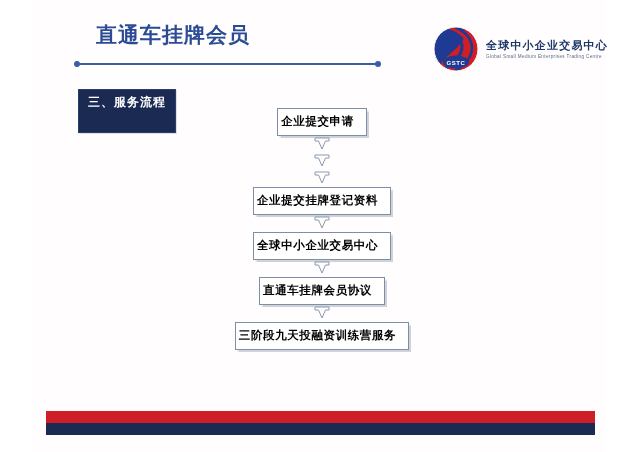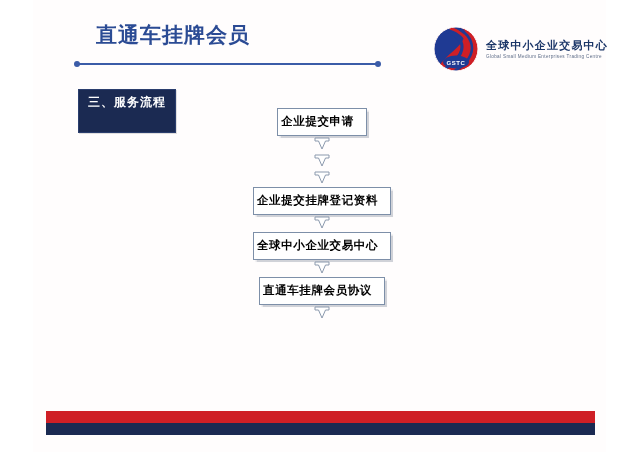--- a/index.html
+++ b/index.html
@@ -247,20 +247,23 @@
 
     <div class="flow-row">
       <div class="flow-box">直通车挂牌会员协议</div>
     </div>
     <div class="flow-arrow">
       <svg width="22" height="15" viewBox="0 0 22 15">
         <polygon points="4,1 18,1 18,4 14.5,4 11,12 7.5,4 4,4" fill="#ffffff" stroke="#8b99ad" stroke-width="1"></polygon>
       </svg>
     </div>
 
+    <div class="flow-row">
+      <div class="flow-box">三阶段九天投融资训练营服务</div>
+    </div>
 
   </div>
 
   <div class="bottom-bars">
     <div class="bar-red"></div>
     <div class="bar-navy"></div>
   </div>
 
 </div>
 

